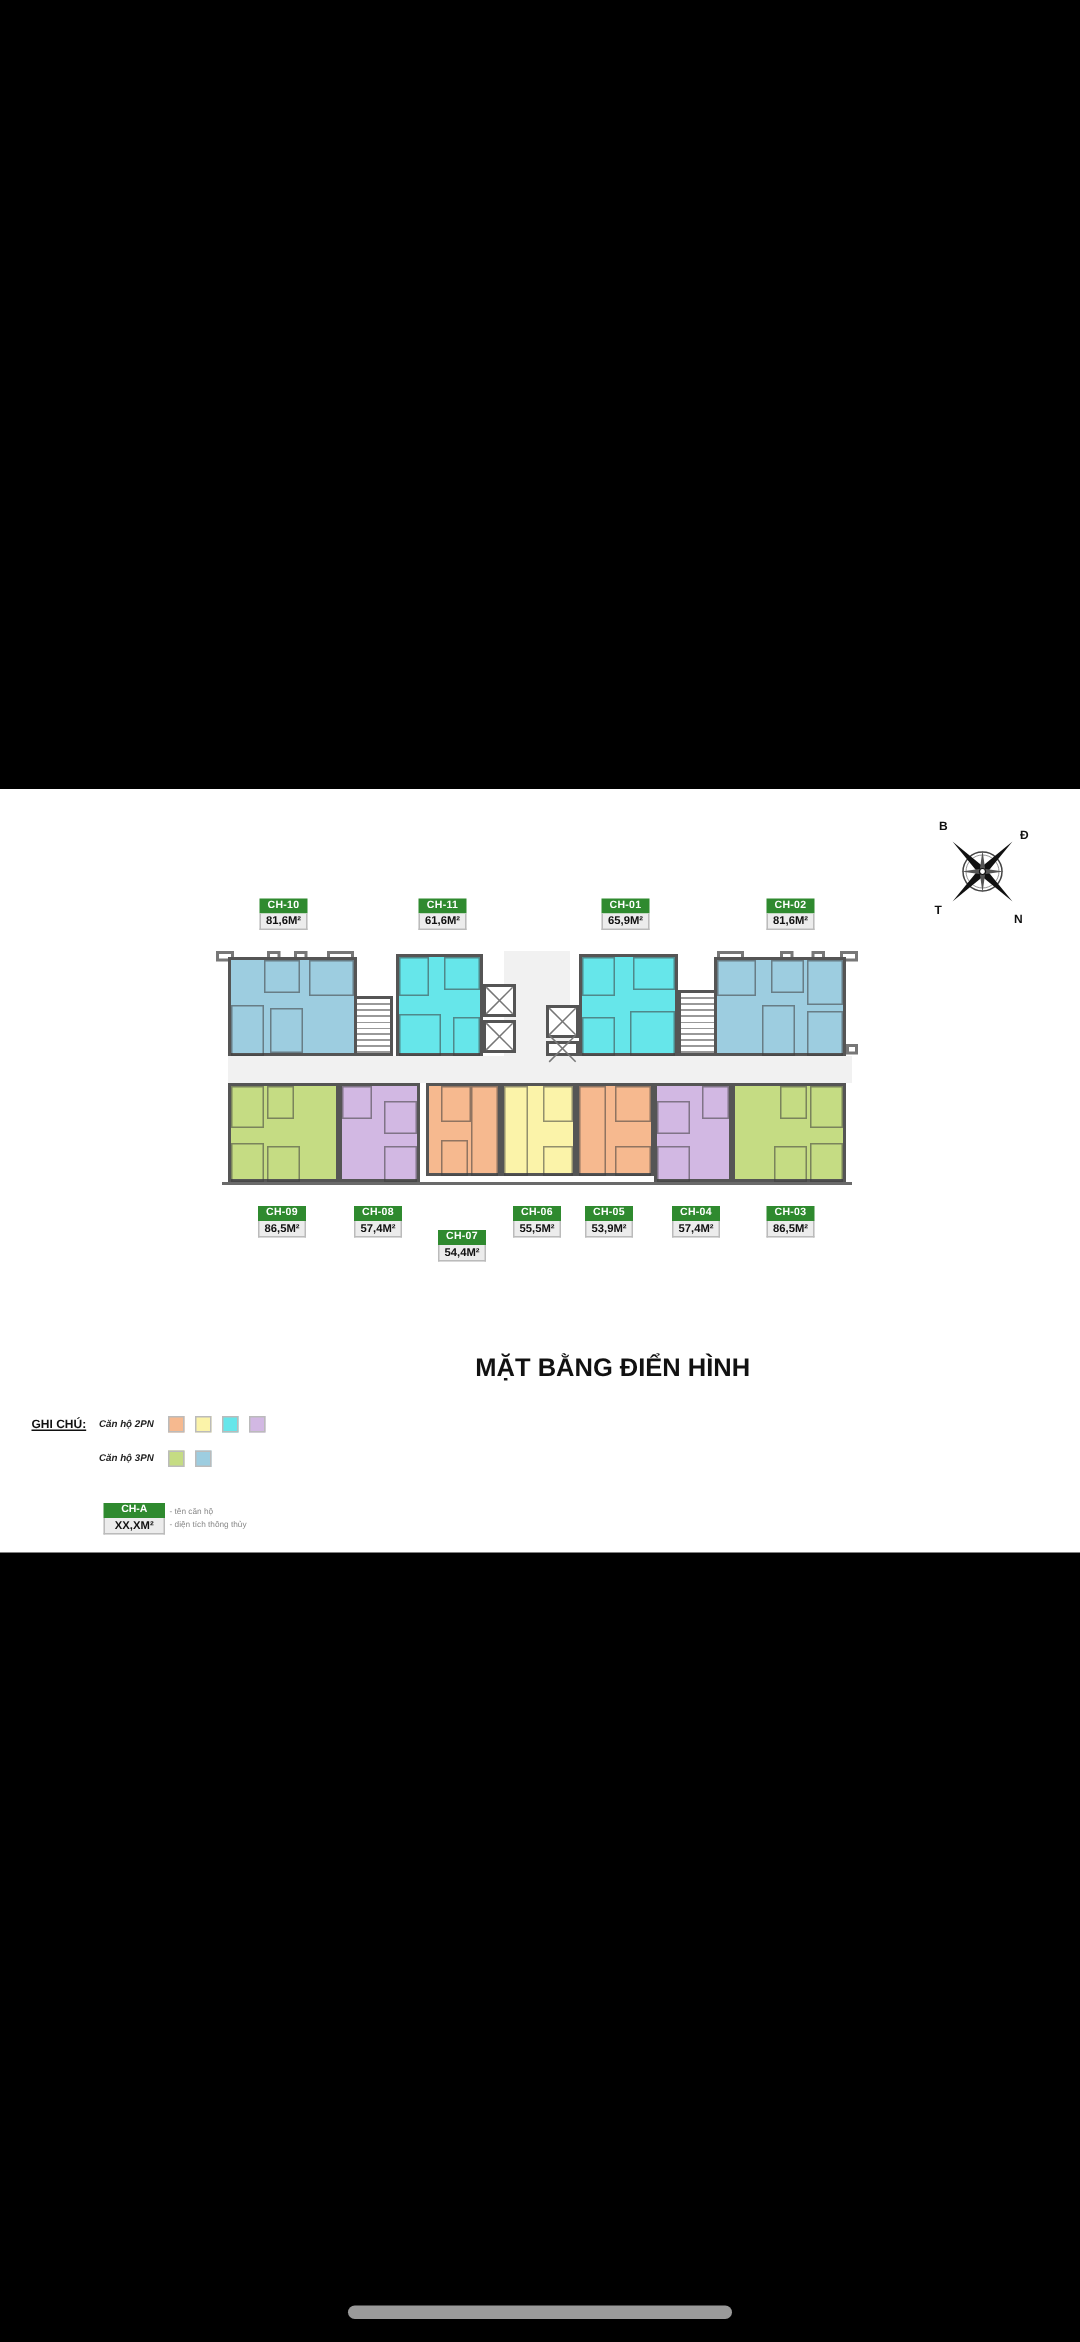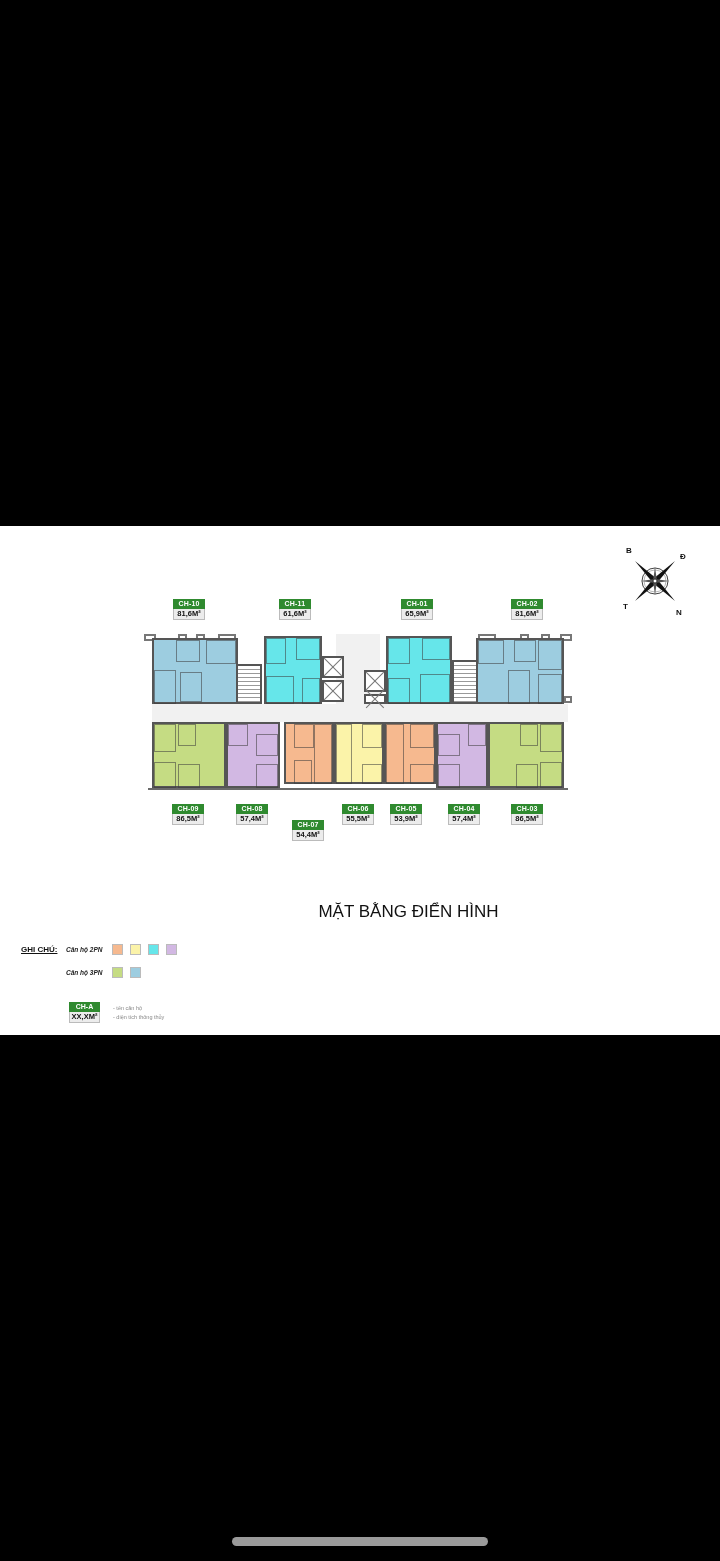--- a/index.html
+++ b/index.html
@@ -24,29 +24,29 @@
   .corridor { position: absolute; background: #f1f1f1; }
   .stair { position: absolute; background: #fff; border: 2px solid #555;
     background-image: repeating-linear-gradient(0deg, #999 0 1px, transparent 1px 4px); }
   .lift { position: absolute; background: #fff; border: 2px solid #555; }
   .lift::before, .lift::after { content: ""; position: absolute; left: 50%; top: 50%; width: 140%; height: 1px; background: #777; }
   .lift::before { transform: translate(-50%,-50%) rotate(45deg); }
   .lift::after { transform: translate(-50%,-50%) rotate(-45deg); }
   .balcony { position: absolute; background: #fff; border: 2px solid #777; }
 
   
-  .title { position: absolute; left: 0; width: 720px; top: 376px; text-align: center; font-size: 17px; font-weight: normal; color: #111; padding-left: 97px; }
+  .title { position: absolute; left: 0; width: 720px; top: 376px; text-align: center; font-size: 17px; font-weight: bold; color: #111; padding-left: 97px; }
 
   
   .legend { position: absolute; left: 20px; top: 414px; }
   .legend .head { position: absolute; left: 1px; top: 5px; font-size: 8px; font-weight: bold; text-decoration: underline; color: #111; white-space: nowrap; }
   .legend .row { position: absolute; left: 46px; display: flex; align-items: center; white-space: nowrap; }
   .legend .rlabel { font-size: 6.5px; font-style: italic; font-weight: bold; color: #222; width: 46px; }
   .legend .sw { width: 11px; height: 11px; margin-right: 7px; border: 1px solid #bbb; }
-  .legend .sample { position: absolute; left: 49px; top: 62px; width: 31px; }
+  .legend .sample { position: absolute; left: 49px; top: 62px; width: 41px; }
   .legend .sample .code { display:block; background:#2f8a2f; color:#fff; font-size:7px; font-weight:bold; line-height:10px; text-align:center; }
   .legend .sample .area { display:block; background:#ececec; color:#111; font-size:7.5px; font-weight:bold; line-height:10px; text-align:center; border:1px solid #bbb; border-top:none; }
   .legend .notes { position: absolute; left: 93px; top: 64px; font-size: 5.5px; color: #888; line-height: 9px; white-space: nowrap; }
 
   .home-indicator { position: absolute; left: 232px; top: 1537px; width: 256px; height: 9px; border-radius: 5px; background: #9a9a9a; }
 </style>
 </head>
 <body>
 
 <div class="screen">

